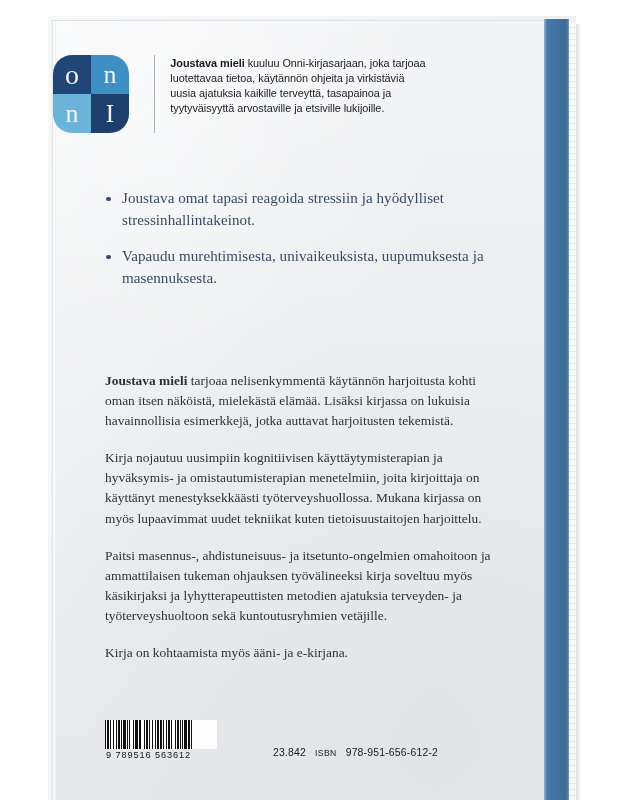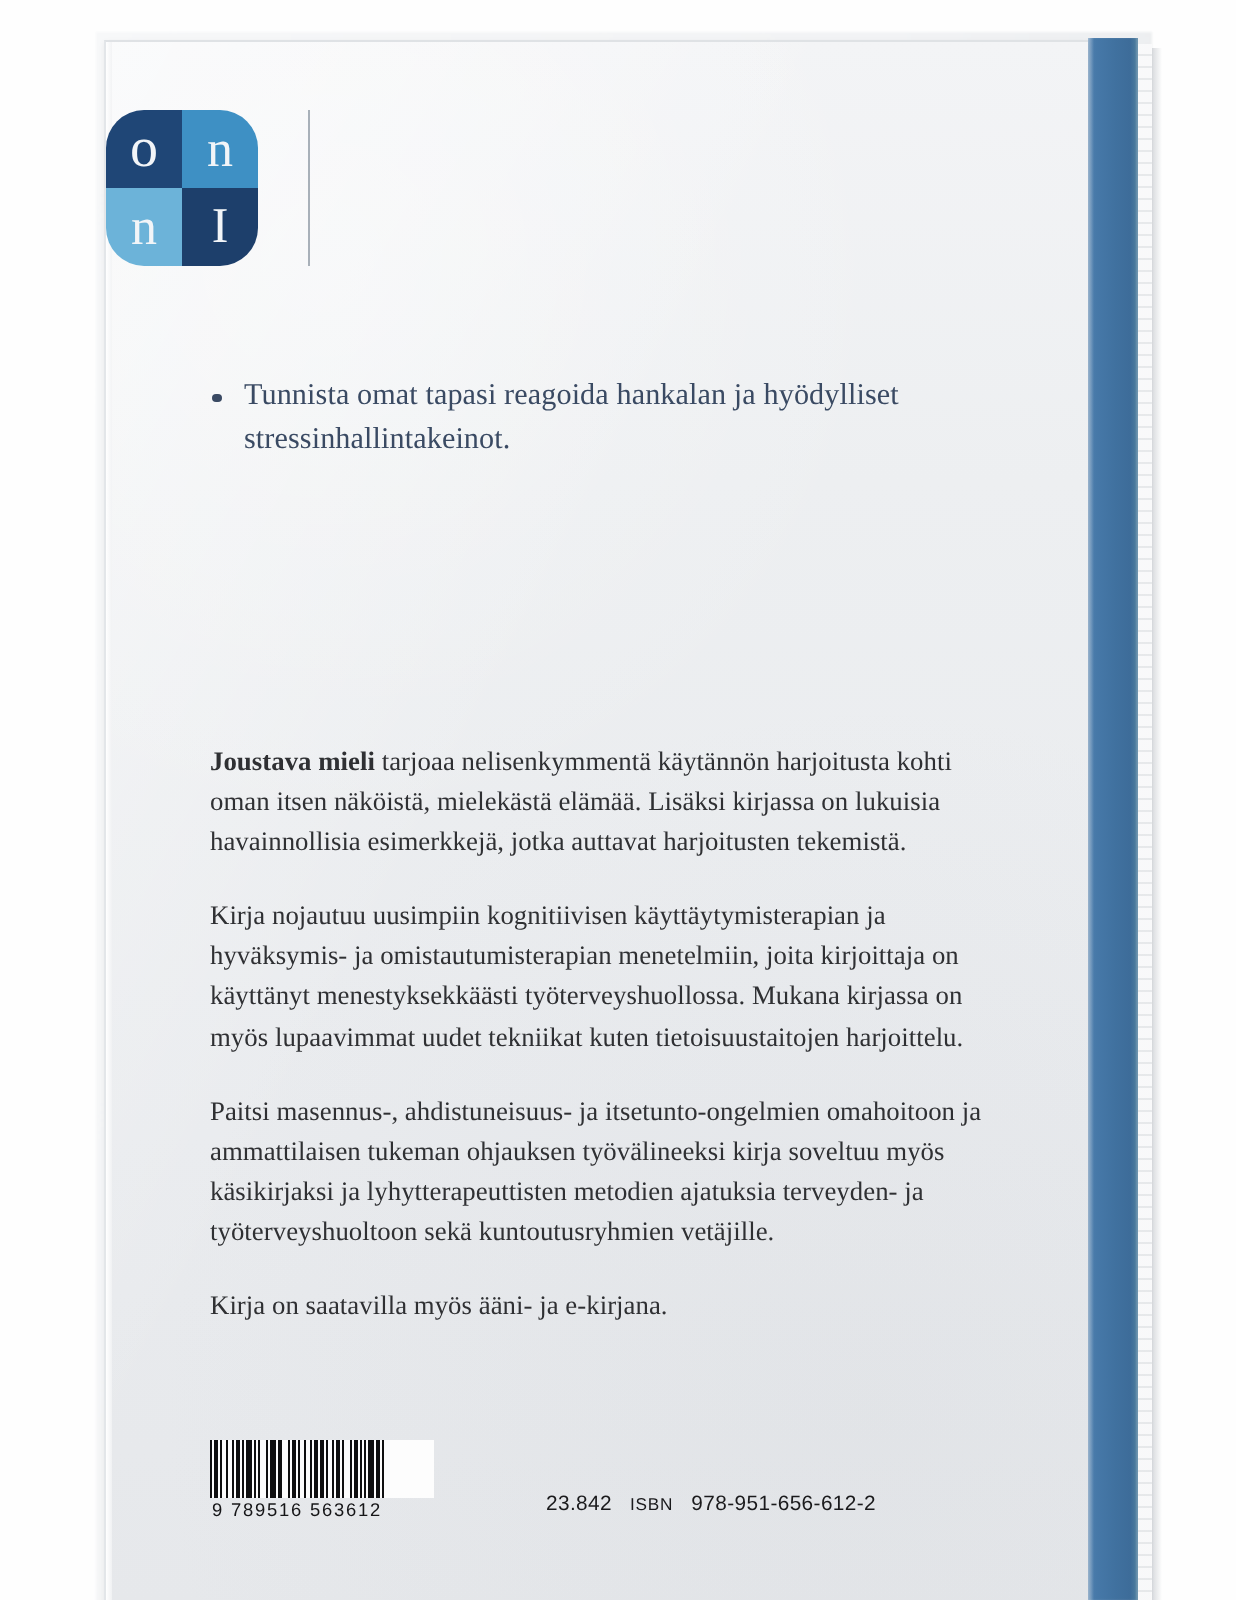--- a/index.html
+++ b/index.html
@@ -283,31 +283,35 @@
       <div class="lt lt-n2">
         <span>n</span>
       </div>
       <div class="lt lt-i">
         <span>I</span>
       </div>
     </div>
 
     <div class="hdr-divider"></div>
 
+    <div class="intro">
+      <b>Joustava mieli</b><span> kuuluu Onni-kirjasarjaan, joka tarjoaa luotettavaa tietoa, käytännön ohjeita ja virkistäviä uusia ajatuksia kaikille terveyttä, tasapainoa ja tyytyväisyyttä arvostaville ja etsiville lukijoille.</span>
+    </div>
   </div>
 
   <div class="bullets">
-    <div class="bullet">Tunnista omat tapasi reagoida hankalan ja hyödylliset stressinhallintakeinot.</div>
+    <div class="bullet">Joustava omat tapasi reagoida stressiin ja hyödylliset stressinhallintakeinot.</div>
+    <div class="bullet">Vapaudu murehtimisesta, univaikeuksista, uupumuksesta ja masennuksesta.</div>
   </div>
 
   <div class="body-copy">
     <p><b>Joustava mieli</b><span> tarjoaa nelisenkymmentä käytännön harjoitusta kohti oman itsen näköistä, mielekästä elämää. Lisäksi kirjassa on lukuisia havainnollisia esimerkkejä, jotka auttavat harjoitusten tekemistä.</span></p>
     <p>Kirja nojautuu uusimpiin kognitiivisen käyttäytymisterapian ja hyväksymis- ja omistautumisterapian menetelmiin, joita kirjoittaja on käyttänyt menestyksekkäästi työterveyshuollossa. Mukana kirjassa on myös lupaavimmat uudet tekniikat kuten tietoisuustaitojen harjoittelu.</p>
     <p>Paitsi masennus-, ahdistuneisuus- ja itsetunto-ongelmien omahoitoon ja ammattilaisen tukeman ohjauksen työvälineeksi kirja soveltuu myös käsikirjaksi ja lyhytterapeuttisten metodien ajatuksia terveyden- ja työterveyshuoltoon sekä kuntoutusryhmien vetäjille.</p>
-    <p>Kirja on saatavilla myös ääni- ja e-kirjana.</p>
+    <p>Kirja on kohtaamista myös ääni- ja e-kirjana.</p>
   </div>
 
   <div class="footer">
     <div class="barcode-wrap">
       <div class="barcode-bars" id="barcode-bars">
           <i style="width: 0.83px;"></i>
           <i style="width: 1px; background: transparent;"></i>
           <i style="width: 2px;"></i>
           <i style="width: 0.83px; background: transparent;"></i>
           <i style="width: 0.89px;"></i>

